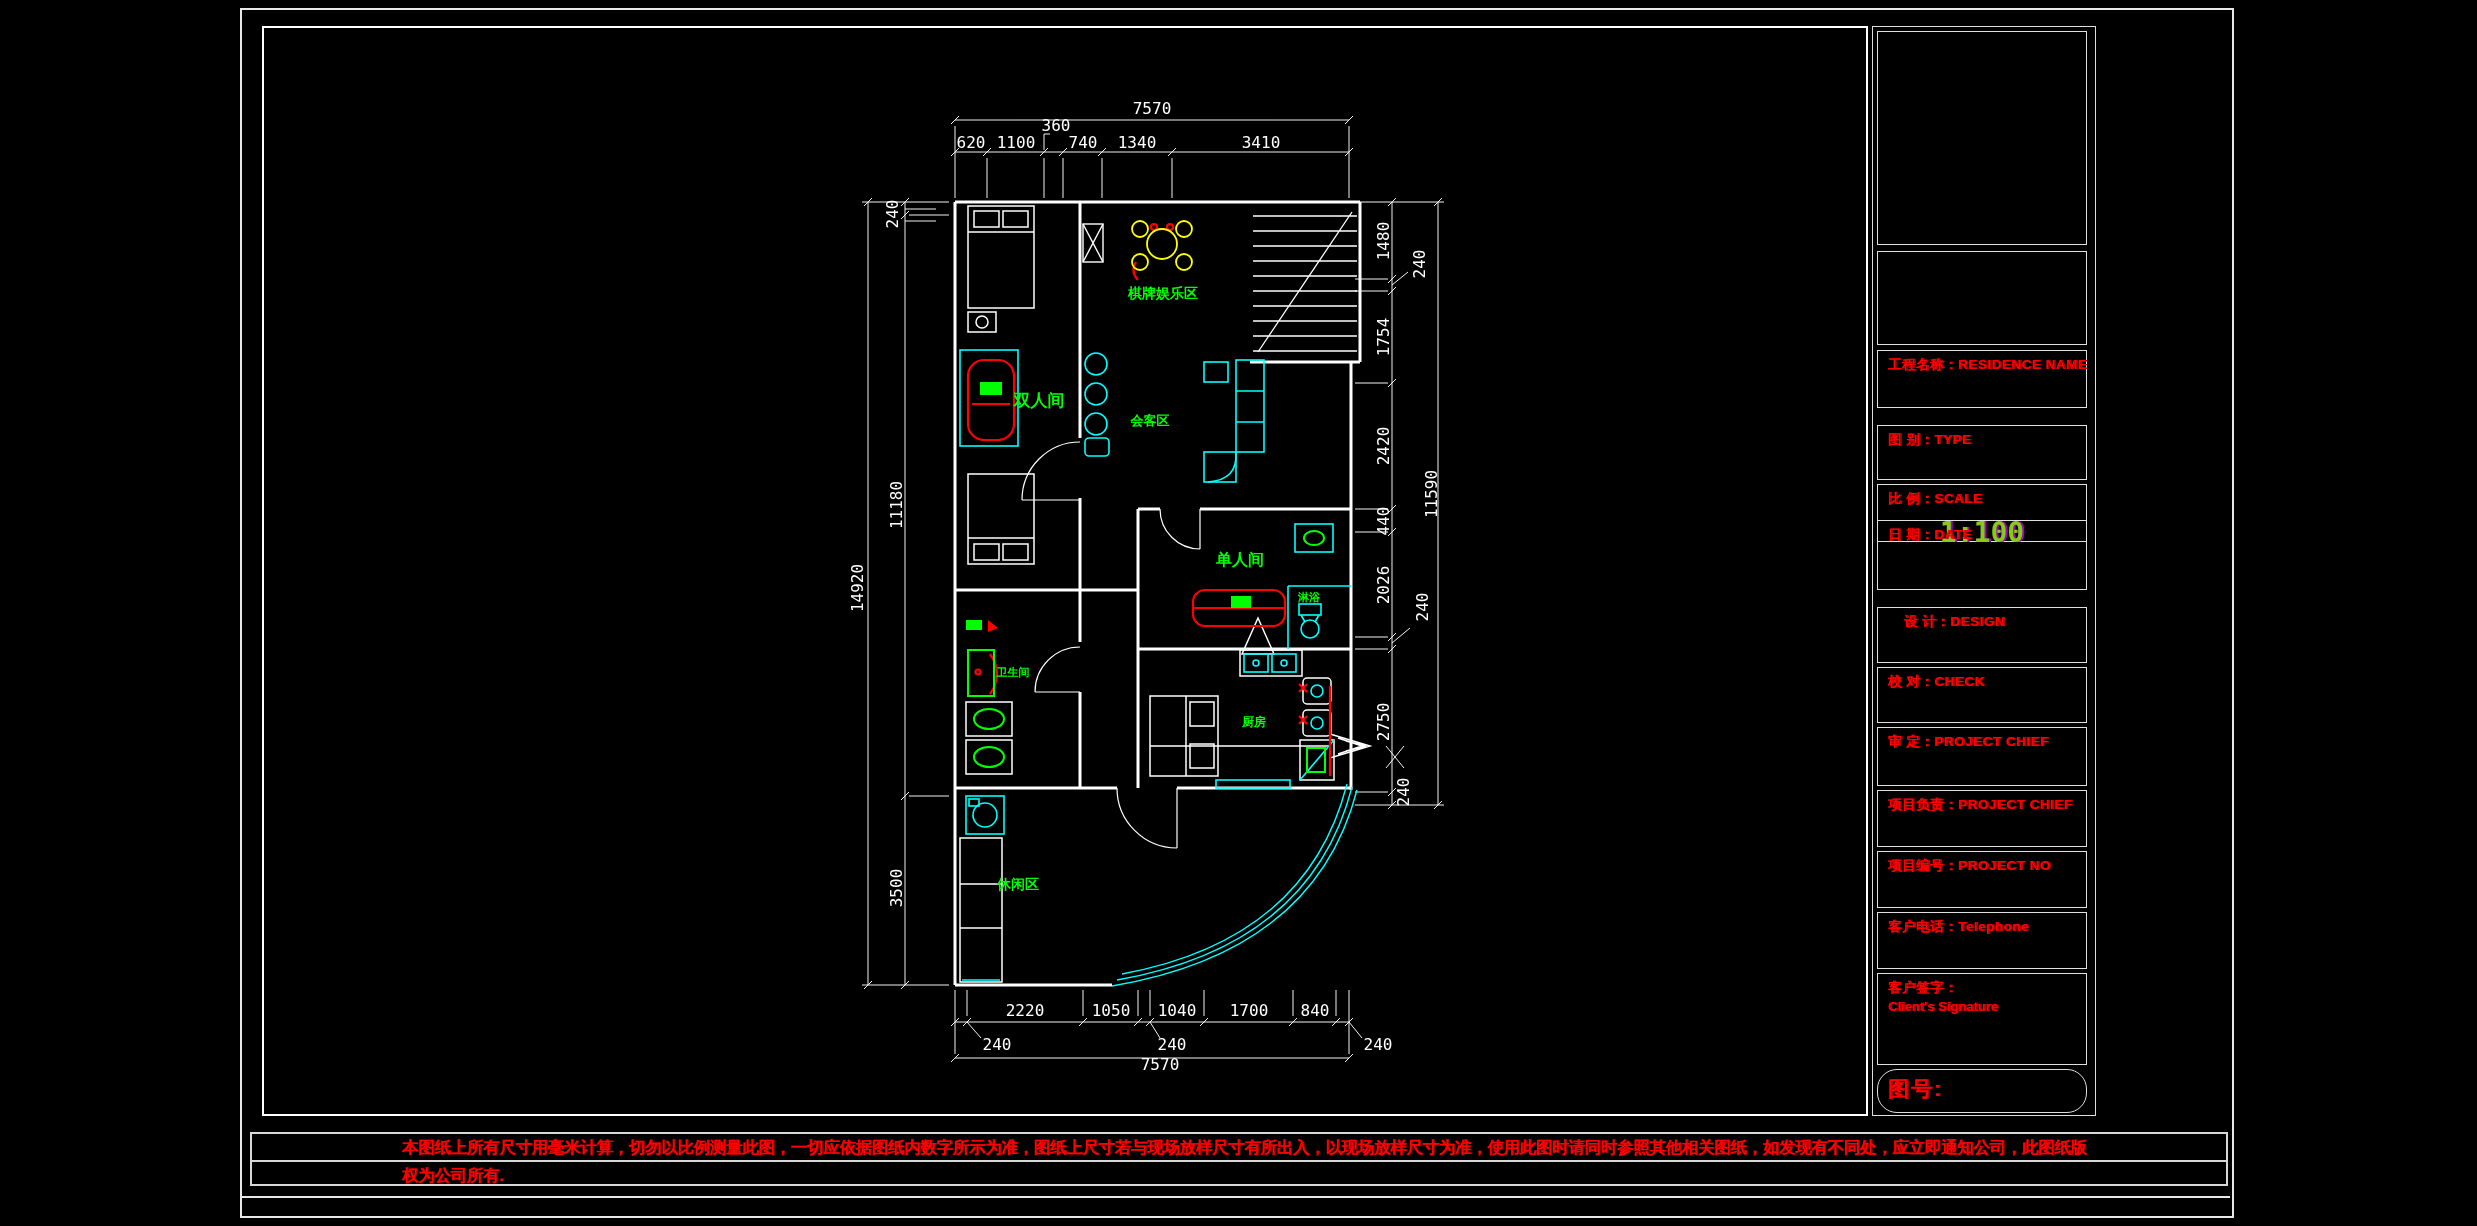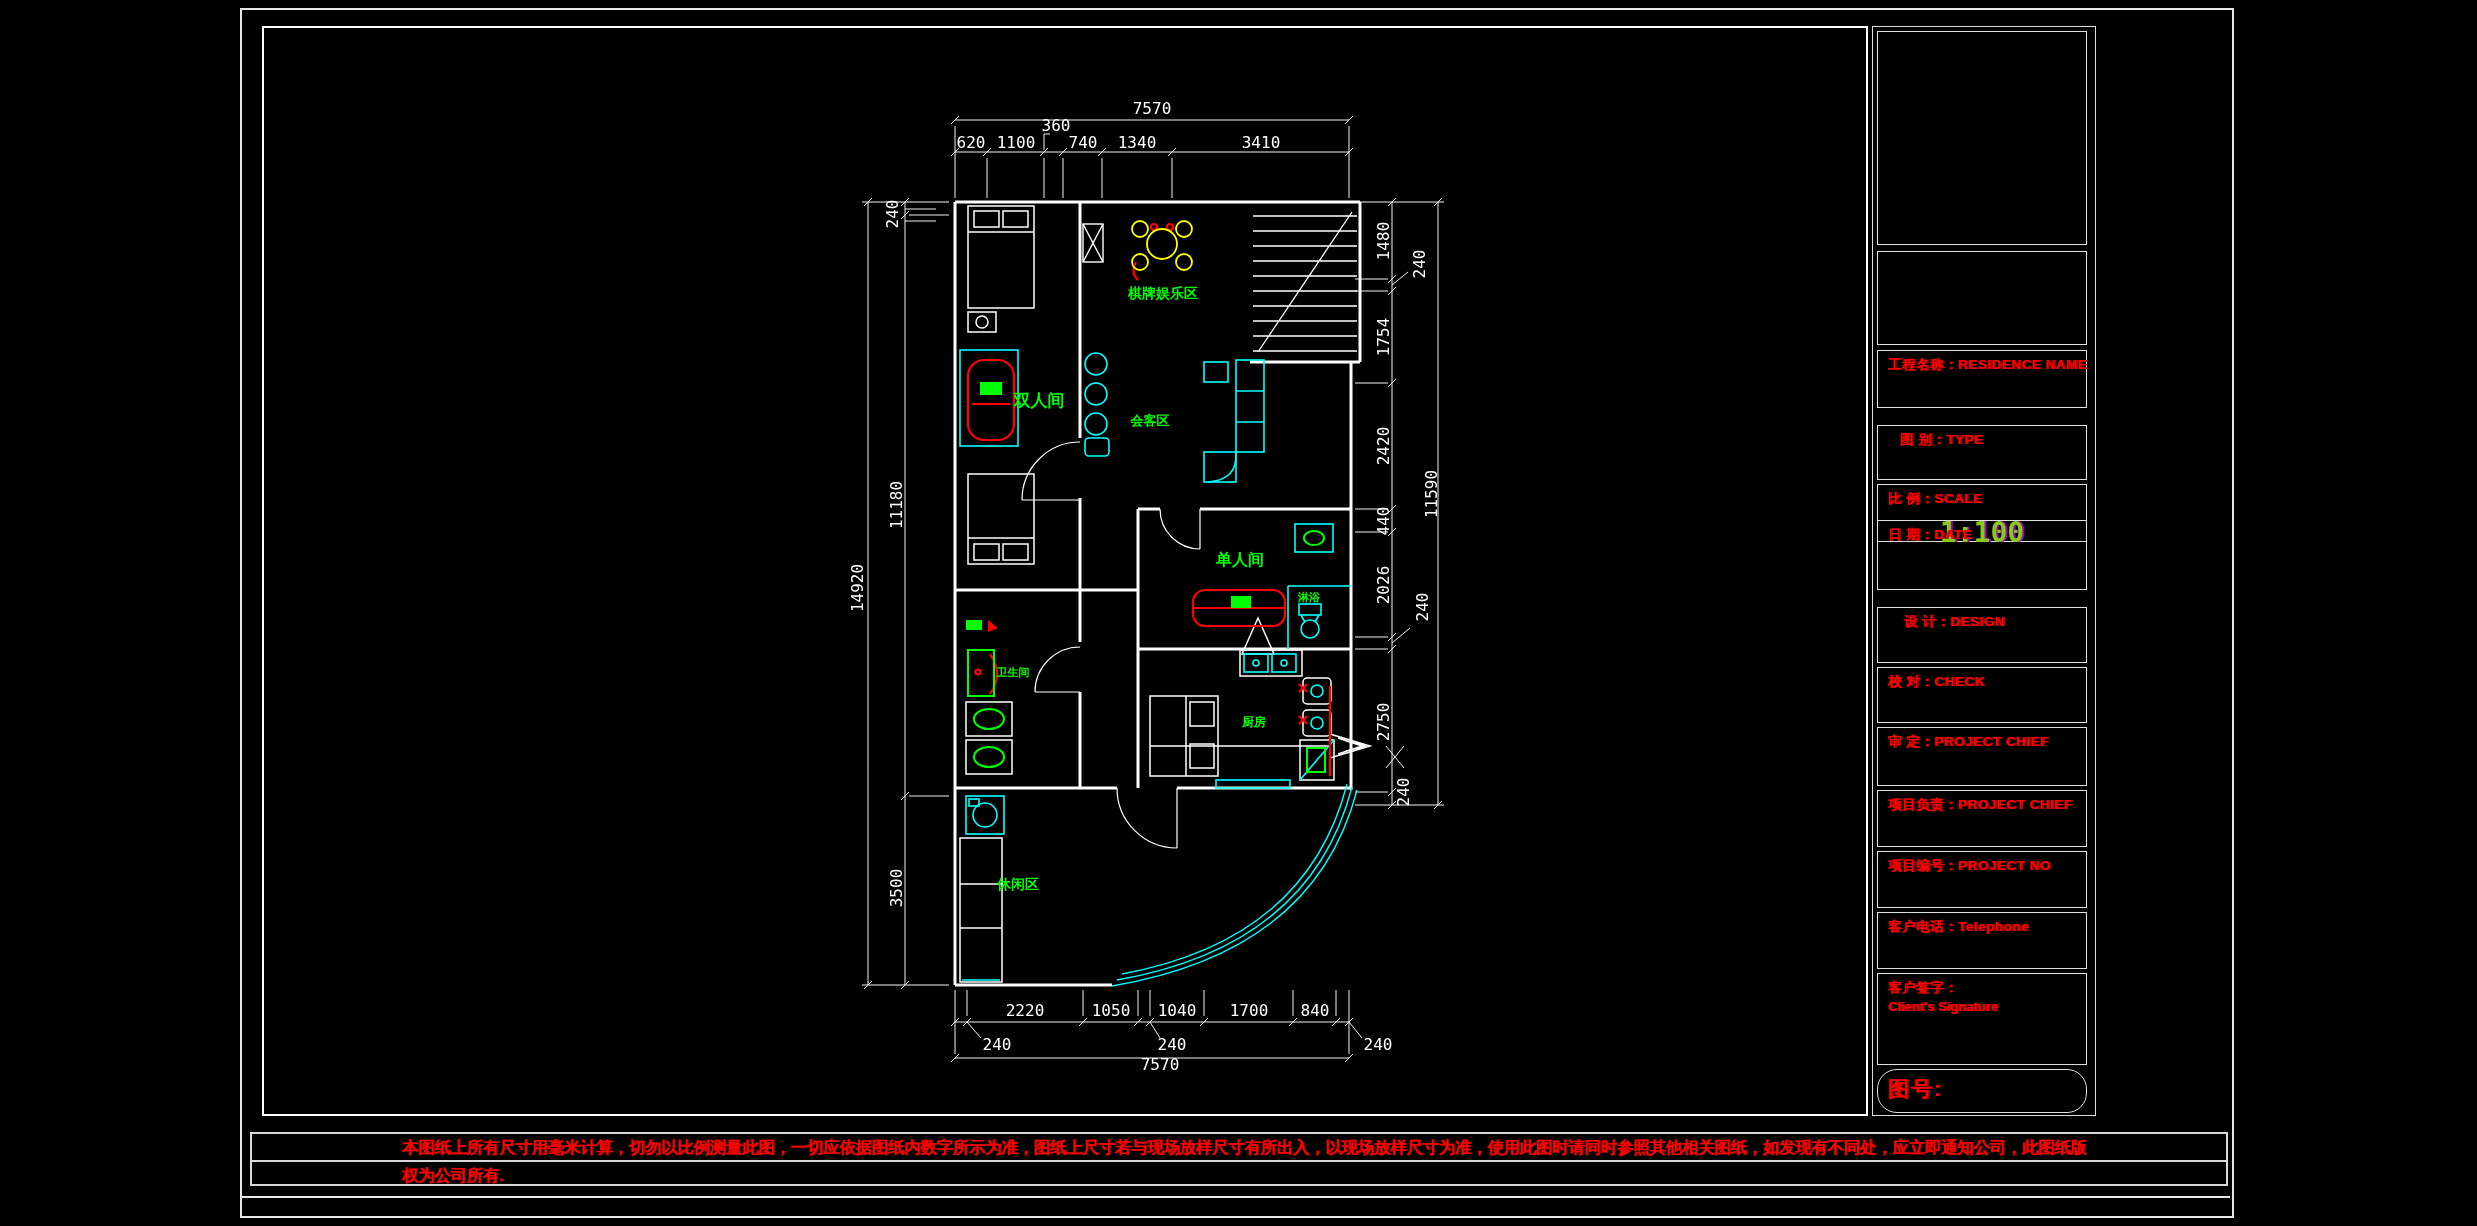--- a/index.html
+++ b/index.html
@@ -289,21 +289,21 @@
       <text x="1018" y="889" font-size="14">休闲区</text>
     </g>
   </svg>
 
   <div id="titleblock">
     <div class="tb-cell" style="top:4px;height:214px;"></div>
     <div class="tb-cell" style="top:224px;height:94px;"></div>
     <div class="tb-cell" style="top:323px;height:58px;">
       <span class="tb-label">工程名称：RESIDENCE NAME</span>
     </div>
-    <div class="tb-cell" style="top:398px;height:55px;padding-left:12px;">
+    <div class="tb-cell" style="top:398px;height:55px;">
       <span class="tb-label">图 别：TYPE</span>
     </div>
     <div class="tb-cell" style="top:457px;height:58px;">
       <span class="tb-label">比 例：SCALE</span>
       <span class="tb-scale-value">1:100</span>
     </div>
     <div class="tb-cell" style="top:493px;height:70px;">
       <span class="tb-label">日 期：DATE</span>
     </div>
     <div class="tb-cell" style="top:580px;height:56px;padding-left:16px;">

